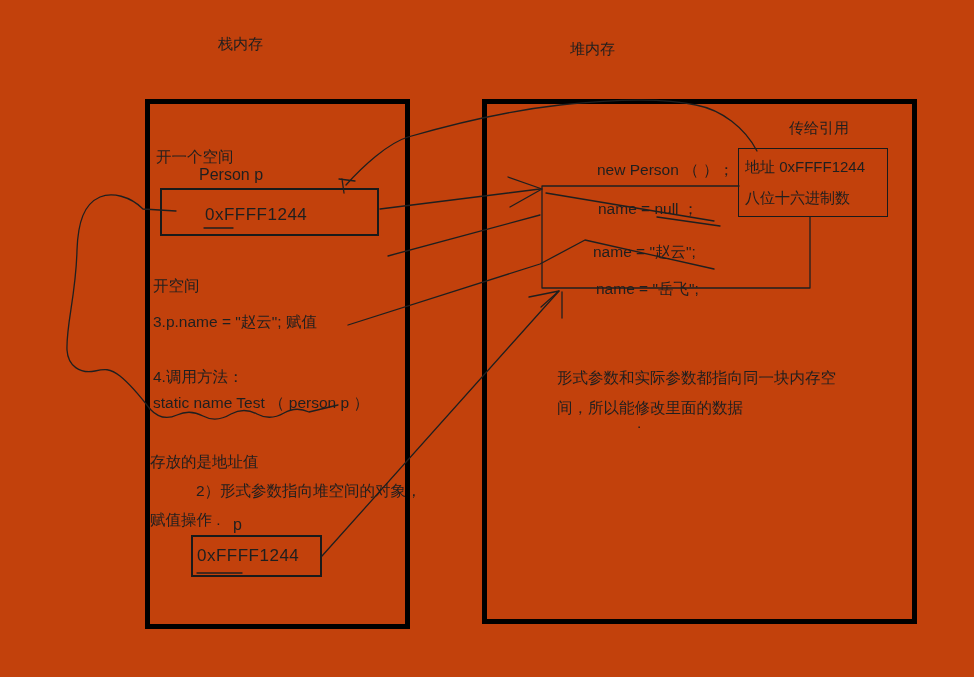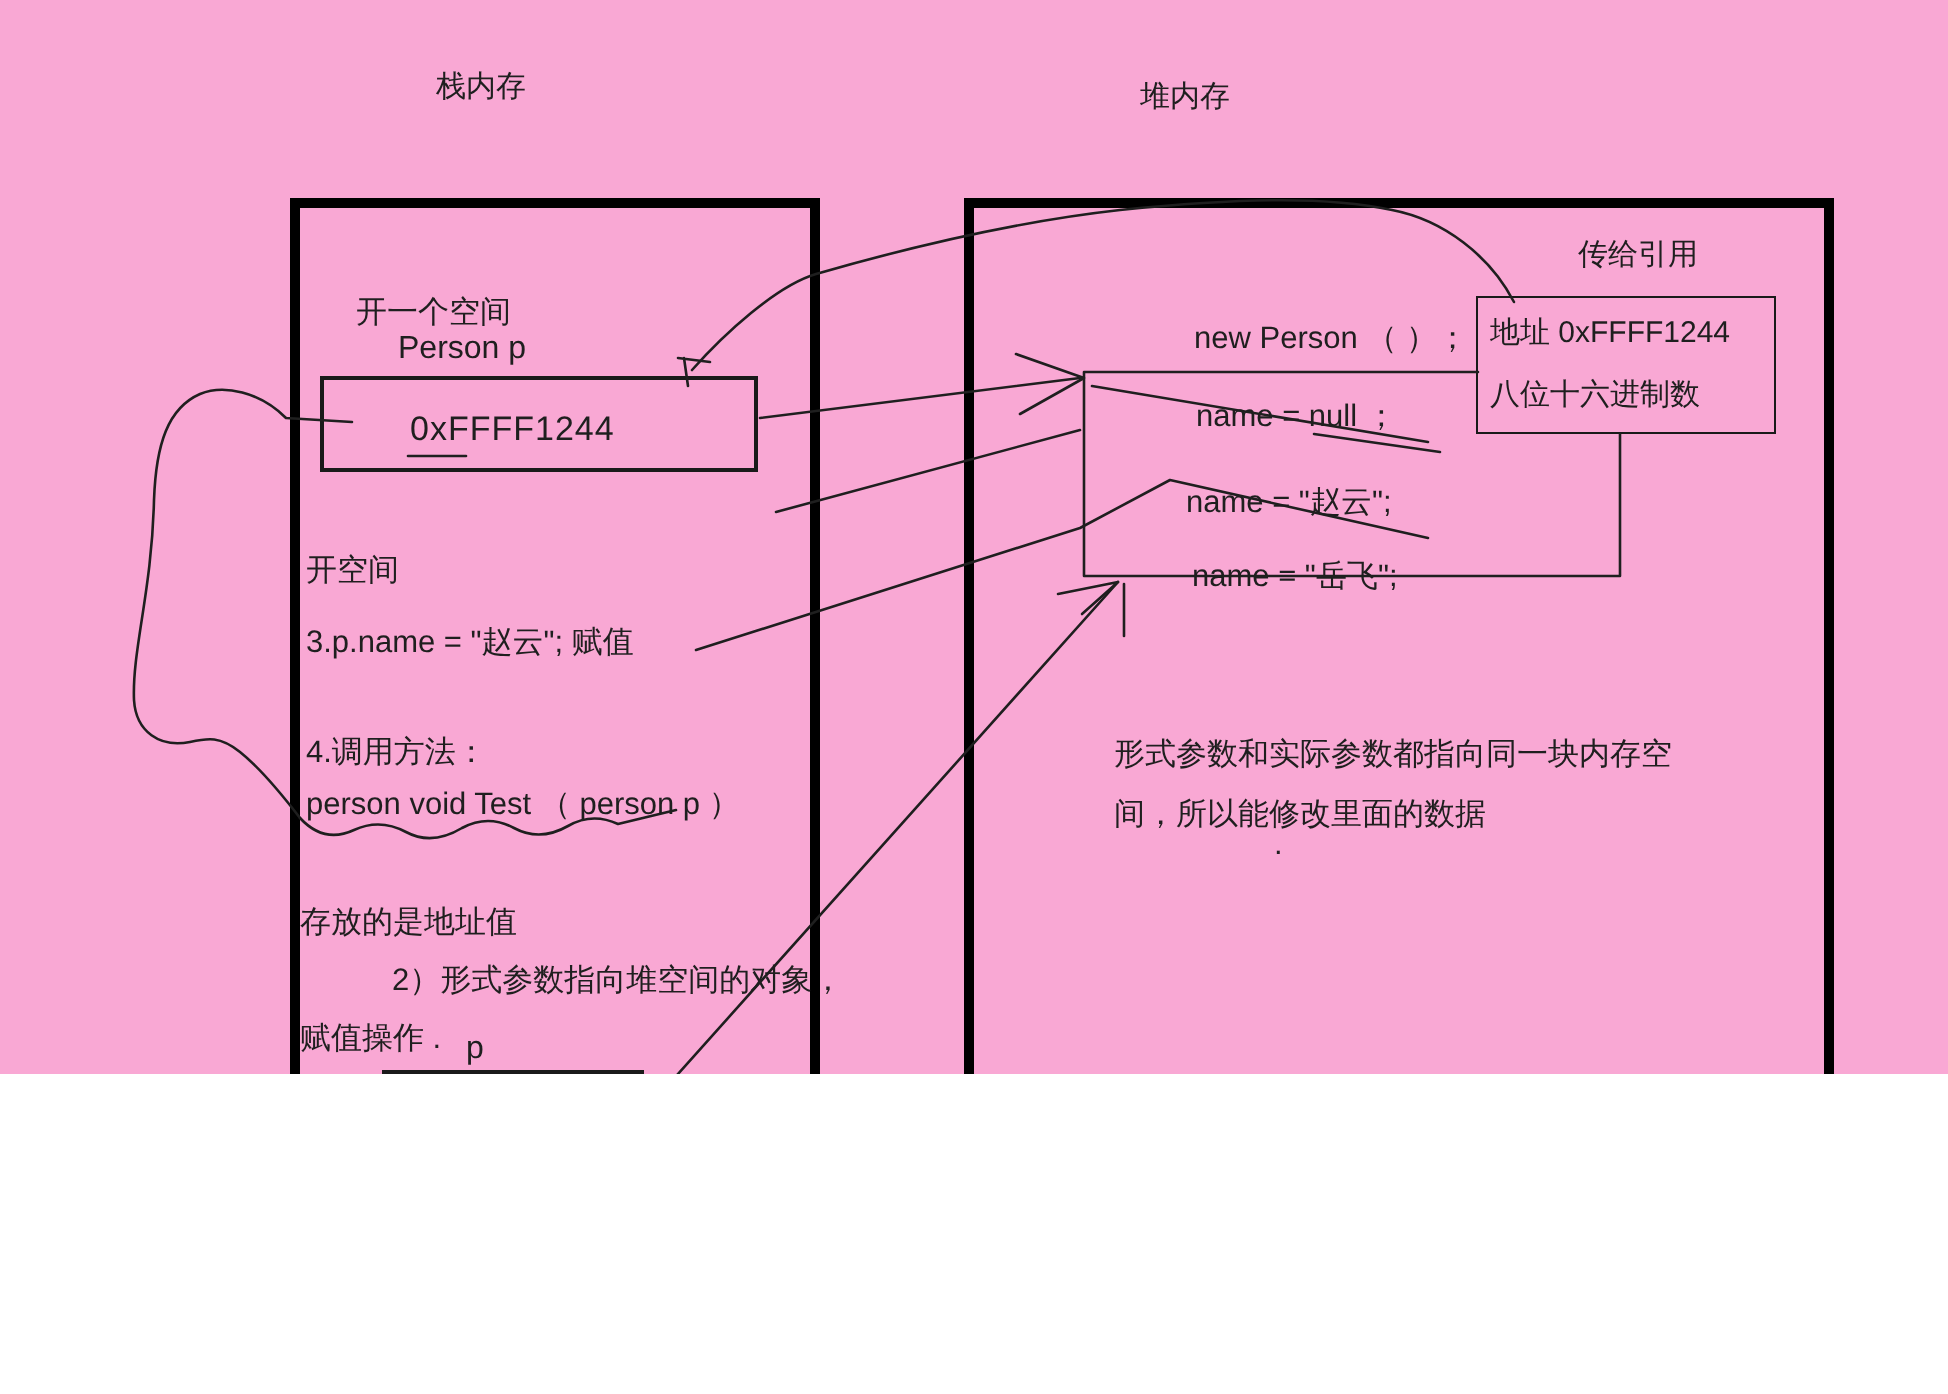--- a/index.html
+++ b/index.html
@@ -1,19 +1,19 @@
 <!DOCTYPE html>
 <html><head>
 <meta charset="utf-8">
 <style>
   html,body{margin:0;padding:0;background:#ffffff;}
   #canvas{
     position:relative;
-    width:974px;height:537px;
-    background:#f9a8d4;
+    width:974px;height:677px;
+    background:#c2410c;
     font-family:"Liberation Sans", sans-serif;
     overflow:hidden;
   }
   .txt{
     position:absolute;
     white-space:nowrap;
     color:#1f1f1f;
     font-size:15.5px;
     line-height:1.2;
   }
@@ -46,30 +46,30 @@
 <body>
 
 <div id="canvas">
 
   <div class="txt" style="left:218px;top:35px;font-size:15px;">栈内存</div>
   <div class="txt" style="left:570px;top:40px;font-size:15px;">堆内存</div>
 
   <div class="thickbox" style="left:145px;top:99px;width:265px;height:530px;"></div>
   <div class="thickbox" style="left:482px;top:99px;width:435px;height:525px;"></div>
 
-  <div class="txt" style="left:156px;top:148px;margin-left:22px;">开一个空间</div>
+  <div class="txt" style="left:156px;top:148px;">开一个空间</div>
   <div class="txt" style="left:199px;top:165px;font-size:16px;">Person p</div>
 
   <div class="thinbox" style="left:160px;top:188px;width:219px;height:48px;"></div>
   <div class="txt addr" style="left:205px;top:205px;">0xFFFF1244</div>
 
   <div class="txt" style="left:153px;top:277px;">开空间</div>
   <div class="txt" style="left:153px;top:313px;">3.p.name = "赵云";  赋值</div>
   <div class="txt" style="left:153px;top:368px;">4.调用方法：</div>
-  <div class="txt" style="left:153px;top:394px;">person void Test （ person p ）</div>
+  <div class="txt" style="left:153px;top:394px;">static name Test （ person p ）</div>
   <div class="txt" style="left:150px;top:453px;">存放的是地址值</div>
   <div class="txt" style="left:196px;top:482px;">2）形式参数指向堆空间的对象，</div>
   <div class="txt" style="left:150px;top:511px;">赋值操作  .</div>
 
   <div class="txt" style="left:233px;top:515px;font-size:16px;">p</div>
   <div class="thinbox" style="left:191px;top:535px;width:131px;height:42px;"></div>
   <div class="txt addr" style="left:197px;top:546px;">0xFFFF1244</div>
 
   <div class="txt" style="left:789px;top:119px;font-size:15px;">传给引用</div>
   <div class="txt" style="left:597px;top:161px;">new Person （ ）；</div>

